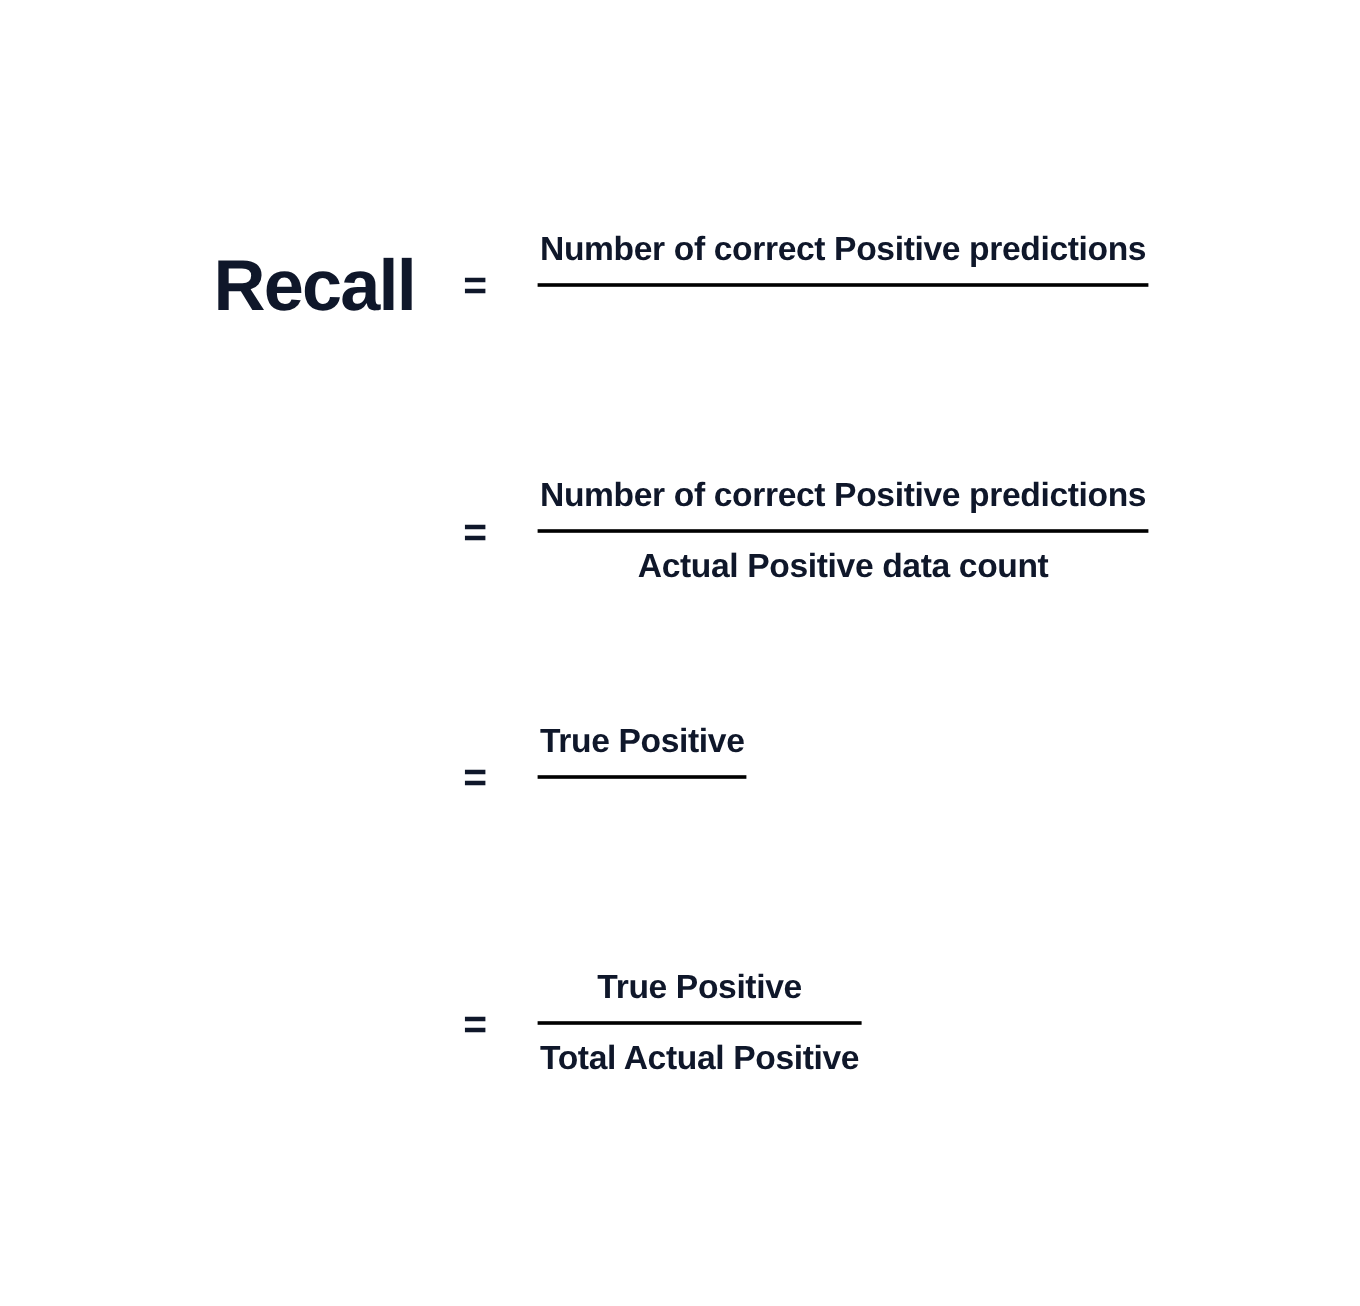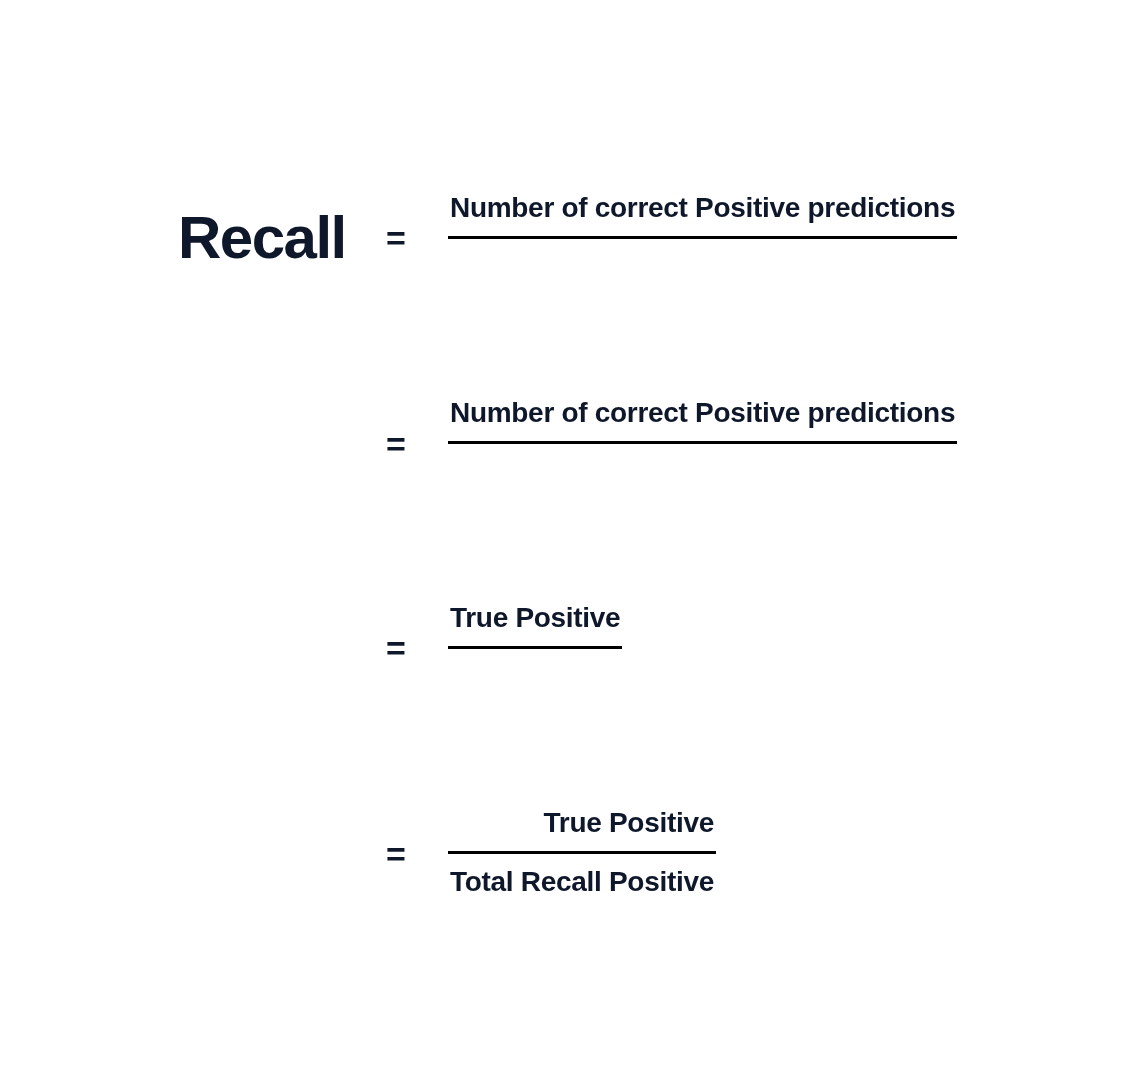--- a/index.html
+++ b/index.html
@@ -38,21 +38,21 @@
     font-weight: 800;
   }
   .eq.r1 { top: 218px; }
   .eq.r2 { top: 424px; }
   .eq.r3 { top: 628px; }
   .eq.r4 { top: 834px; }
   .fraction {
     position: absolute;
     left: 436px;
     display: inline-block;
-    text-align: right;
+    text-align: center;
   }
   .fraction.r1 { top: 188px; }
   .fraction.r2 { top: 393px; }
   .fraction.r3 { top: 598px; }
   .fraction.r4 { top: 803px; }
   .num, .den {
     font-size: 28px;
     font-weight: 700;
     line-height: 40px;
     letter-spacing: -0.3px;
@@ -75,28 +75,29 @@
   <div class="eq r1">=</div>
   <div class="fraction r1">
     <div class="num">Number of correct Positive predictions</div>
     <div class="bar"></div>
   </div>
 
   <div class="eq r2">=</div>
   <div class="fraction r2">
     <div class="num">Number of correct Positive predictions</div>
     <div class="bar"></div>
+    <div class="den">Actual Positive data count</div>
   </div>
 
   <div class="eq r3">=</div>
   <div class="fraction r3">
     <div class="num">True Positive</div>
     <div class="bar"></div>
   </div>
 
   <div class="eq r4">=</div>
   <div class="fraction r4">
     <div class="num">True Positive</div>
     <div class="bar"></div>
-    <div class="den">Total Recall Positive</div>
+    <div class="den">Total Actual Positive</div>
   </div>
 
 </div>
 
 </body></html>

